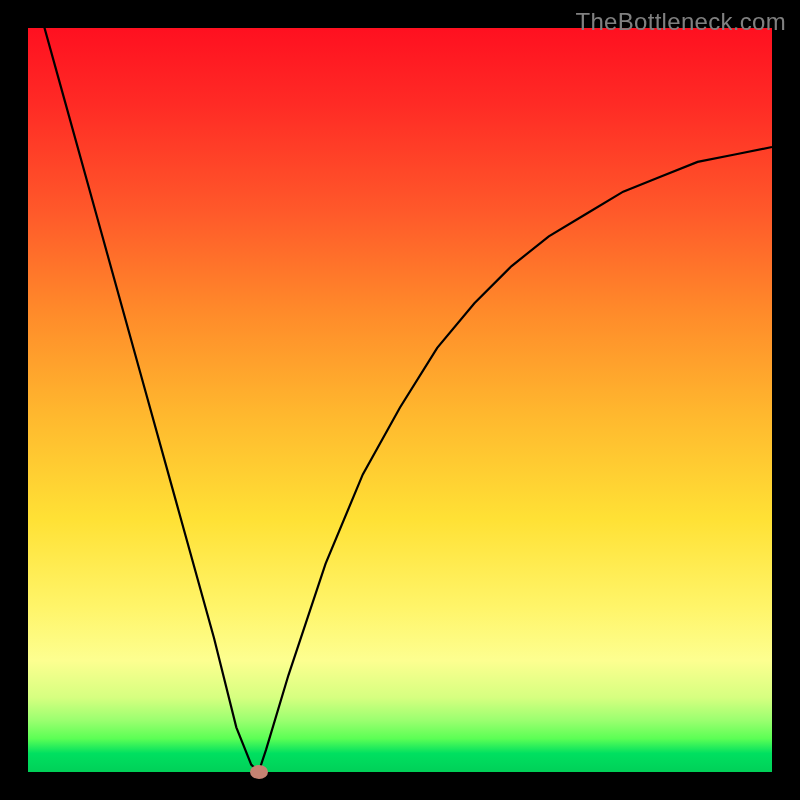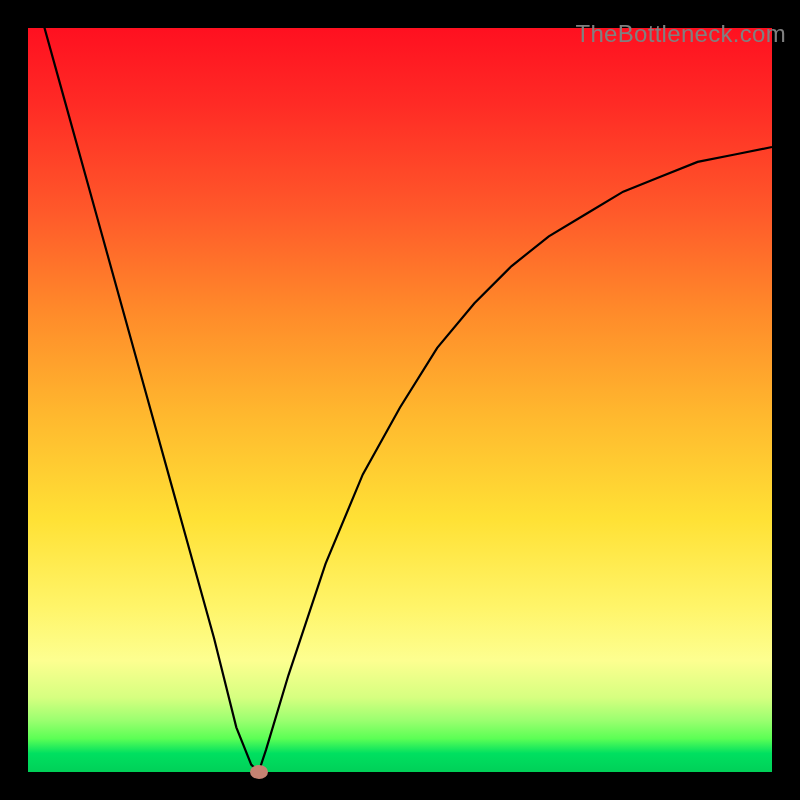--- a/index.html
+++ b/index.html
@@ -34,21 +34,21 @@
       #fdff90 85%,
       #d6ff80 90%,
       #9cff70 93%,
       #5cff55 95.5%,
       #00e060 97.5%,
       #00d058 100%
     );
   }
   .watermark {
     position: absolute;
-    top: 20px;
+    top: 8px;
     right: 14px;
     color: #808080;
     font-size: 24px;
     font-weight: 500;
     letter-spacing: 0.3px;
     user-select: none;
   }
   svg.curve {
     position: absolute;
     left: 0;

